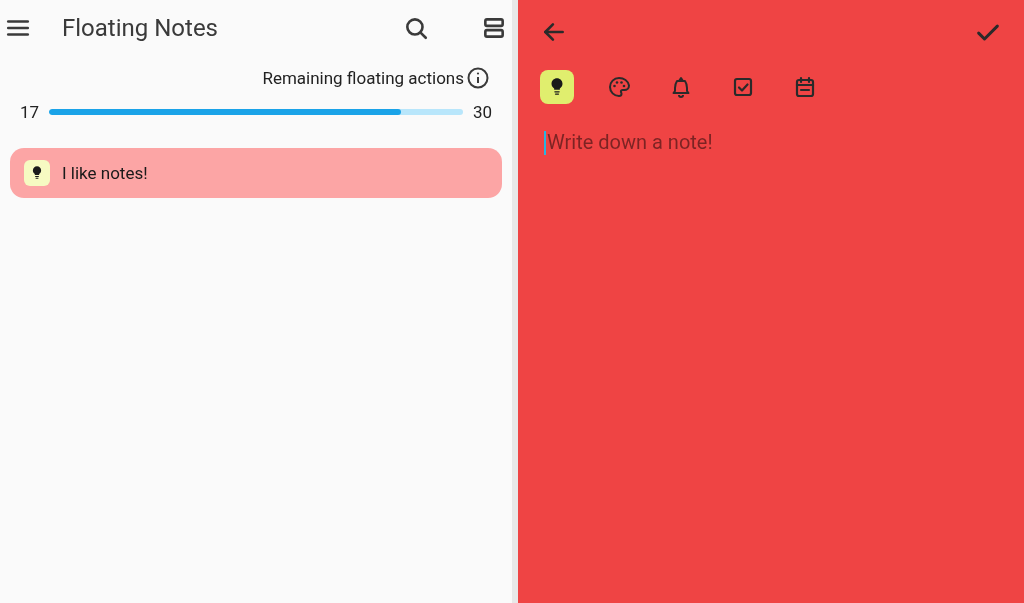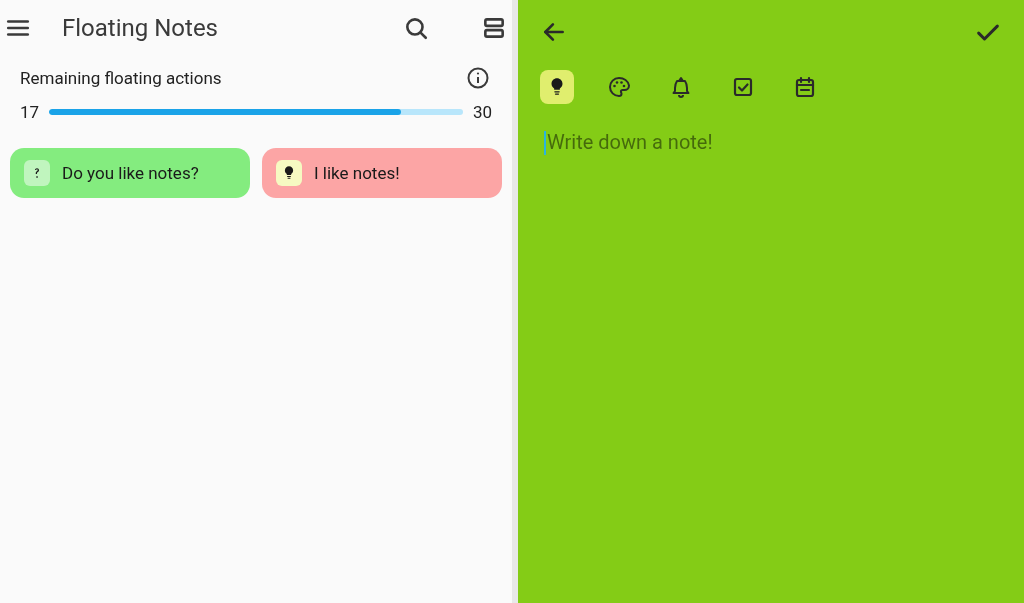--- a/index.html
+++ b/index.html
@@ -11,21 +11,21 @@
       overflow: hidden;
     }
     .left-pane {
       width: 50%;
       background: #fafafa;
       display: flex;
       flex-direction: column;
     }
     .right-pane {
       width: 50%;
-      background: #84cc16;
+      background: #ef4444;
       display: flex;
       flex-direction: column;
       border-left: 6px solid #e8e8e8;
     }
     
     .app-bar {
       display: flex;
       align-items: center;
       padding: 14px 4px;
       gap: 30px;
@@ -43,21 +43,21 @@
       cursor: pointer;
       color: #3a3a3a;
     }
     .app-bar .icon-btn + .icon-btn { margin-left: 20px; }
     
     .progress-section {
       padding: 8px 20px 18px 20px;
     }
     .progress-header {
       display: flex;
-      justify-content: space-between;
+      justify-content: flex-end;
       align-items: center;
       margin-bottom: 10px;
     }
     .progress-label {
       font-size: 17px;
       color: #222;
     }
     .progress-row {
       display: flex;
       align-items: center;
@@ -190,28 +190,20 @@
     <div class="progress-row">
       <span>17</span>
       <div class="progress-track">
         <div class="progress-fill" style="width:85%"></div>
       </div>
       <span>30</span>
     </div>
   </div>
 
   <div class="notes-grid">
-    <div class="note-card green">
-      <span class="note-icon">
-        <svg width="18" height="18" viewBox="0 0 24 24" fill="#1a1a1a">
-            <path d="M9.3 8.2c0-1.5 1.2-2.7 2.7-2.7s2.7 1.2 2.7 2.7c0 1.2-.7 1.8-1.5 2.4-.9.7-1.2 1.1-1.2 2.1v.6h-1.7v-.9c0-1.5.7-2.2 1.5-2.8.7-.5 1.2-.9 1.2-1.5 0-.6-.5-1.1-1.1-1.1s-1.1.5-1.1 1.1H9.3zm1.8 8.1h1.9v1.9h-1.9z"></path>
-          </svg>
-      </span>
-      <span>Do you like notes?</span>
-    </div>
     <div class="note-card yellow">
       <span class="note-icon">
         <svg width="18" height="18" viewBox="0 0 24 24">
             <path fill="#1a1a1a" d="M12 3c-3 0-5.5 2.5-5.5 5.5 0 2 1 3.7 2.6 4.7v1.3h5.8v-1.3c1.6-1 2.6-2.7 2.6-4.7C17.5 5.5 15 3 12 3z"></path>
             <rect fill="#1a1a1a" x="9.3" y="16" width="5.4" height="1.3" rx="0.6"></rect>
             <rect fill="#1a1a1a" x="10" y="18.2" width="4" height="1.3" rx="0.6"></rect>
           </svg>
       </span>
       <span>I like notes!</span>
     </div>

